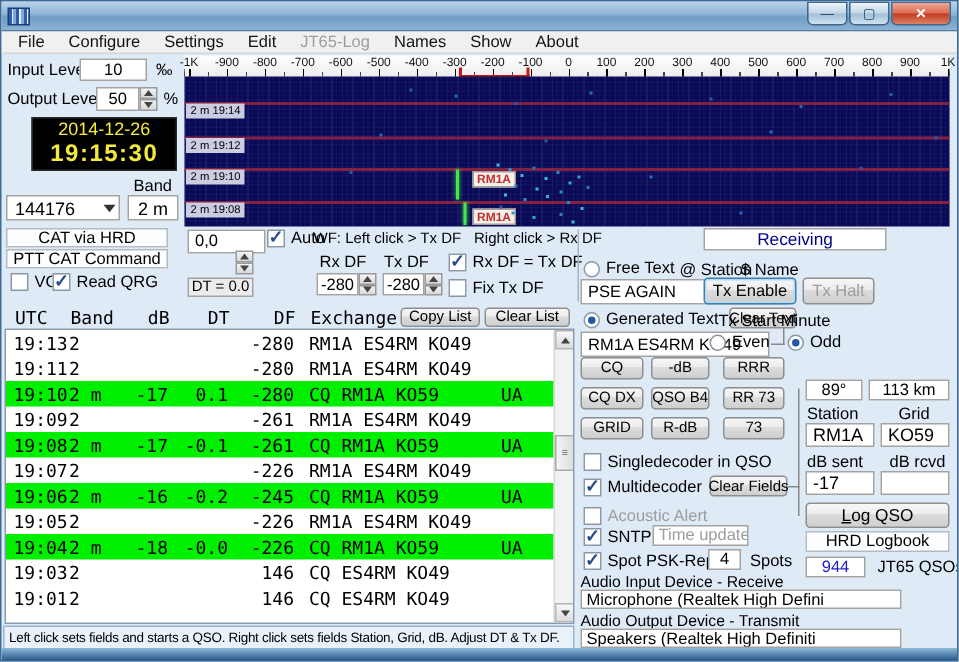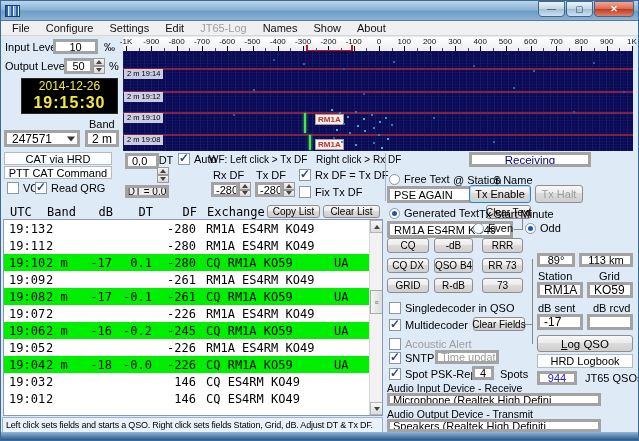--- a/index.html
+++ b/index.html
@@ -12,21 +12,21 @@
   .winbtns{margin-left:auto;display:flex;gap:1px;margin-top:-3px}
   .winbtn{width:27px;height:16px;border:1px solid #42678c;border-radius:0 0 4px 4px;background:linear-gradient(#eef5fb,#c2d6e7 48%,#a2bfd8 52%,#cfe2f1);font-size:9px;line-height:14px;text-align:center;color:#1c3a5a}
   .winbtn.close{width:40px;background:linear-gradient(#efa796,#dd6b50 48%,#c13a20 52%,#dd8166);color:#fff;font-weight:bold}
   
   .menubar{position:absolute;top:20px;left:0;right:0;height:15px;background:#f0f0f0;border-bottom:1px solid #d6d6d6;display:flex;padding-left:3px}
   .menu-item{font-size:11px;padding:1px 8px 0 8px;color:#111}
   .menu-item.disabled{color:#9d9d9d}
   
   .lbl{position:absolute;font-size:11px;color:#000;white-space:nowrap}
   .s10{font-size:10px}.s105{font-size:10.5px}
-  .box{position:absolute;background:#fff;border:3px solid #a3a3a3;font-size:11px;white-space:nowrap;overflow:hidden;display:flex;align-items:center}
+  .box{position:absolute;background:#fff;border:1px solid #a3a3a3;font-size:11px;white-space:nowrap;overflow:hidden;display:flex;align-items:center}
   .ctr{justify-content:center}
   .btn{position:absolute;background:linear-gradient(#f7f7f7,#ececec 45%,#dcdcdc 46%,#cfcfcf);border:1px solid #8e8e8e;border-radius:3px;font-size:11px;display:flex;align-items:center;justify-content:center;white-space:nowrap;color:#000}
   .flatbtn{position:absolute;background:#fcfdfe;border:1px solid #b4bac2;font-size:11px;display:flex;align-items:center;justify-content:center;white-space:nowrap}
   .dis{color:#9d9d9d}
   .cb,.radio{position:absolute;display:flex;align-items:center;gap:4px;font-size:11px;white-space:nowrap}
   .cbbox{width:12px;height:12px;background:#fff;border:1px solid #8a97a5;position:relative;flex:0 0 auto}
   .ck .cbbox::after{content:"✓";position:absolute;left:0;top:-3px;font-size:12px;font-weight:bold;color:#2b4a8c}
   .rdot{width:11px;height:11px;border-radius:50%;border:1px solid #8a97a5;background:#fff;position:relative;flex:0 0 auto}
   .sel .rdot::after{content:"";position:absolute;left:2px;top:2px;width:5px;height:5px;border-radius:50%;background:#2456a8}
   .spin{position:absolute;width:12px;display:flex;flex-direction:column}
@@ -112,42 +112,42 @@
   </div>
   <div class="lbl" style="left:108px;top:59px">%</div>
 
   <div class="clock">
     <div class="date">2014-12-26</div>
     <div class="time">19:15:30</div>
   </div>
 
   <div class="lbl" style="left:88px;top:117px">Band</div>
   <div class="box" style="left:3px;top:129px;width:76px;height:17px;font-size:12px;padding-left:5px">
-    <span>247571</span>
+    <span>144176</span>
       <span class="combo-arrow"></span>
   </div>
   <div class="box ctr" style="left:84px;top:129px;width:34px;height:17px;font-size:12px">2 m</div>
 
   <div class="flatbtn" style="left:3px;top:165px;width:108px;height:13px">PTT CAT Command</div>
   <div class="flatbtn" style="left:3px;top:151px;width:108px;height:13px">CAT via HRD</div>
   <div class="cb" style="left:6px;top:181px">
       <span class="cbbox"></span>
       <span>VOX</span>
     </div>
   <div class="cb ck" style="left:34px;top:181px">
       <span class="cbbox"></span>
       <span>Read QRG</span>
     </div>
 
   <div class="lbl" style="left:124px;top:153px">Adjust DT</div>
   <div class="cb ck" style="left:177px;top:152px">
       <span class="cbbox"></span>
       <span>Auto</span>
     </div>
-  <div class="box" style="left:124px;top:152px;width:34px;height:16px;padding-left:4px">0,0</div>
+  <div class="box" style="left:124px;top:152px;width:52px;height:16px;padding-left:4px">0,0</div>
   <div class="spin" style="left:156px;top:166px;height:16px">
     <div class="sbtn">
         <div class="tri-up"></div>
       </div>
       <div class="sbtn">
         <div class="tri-dn"></div>
       </div>
   </div>
   <div class="box ctr" style="left:124px;top:184px;width:44px;height:13px;background:#ececec;font-size:10px">DT = 0.0</div>
 

